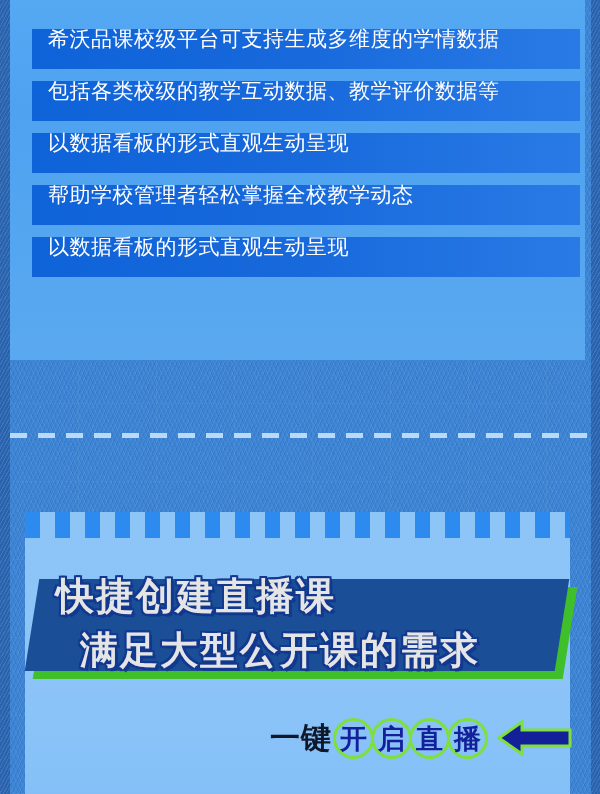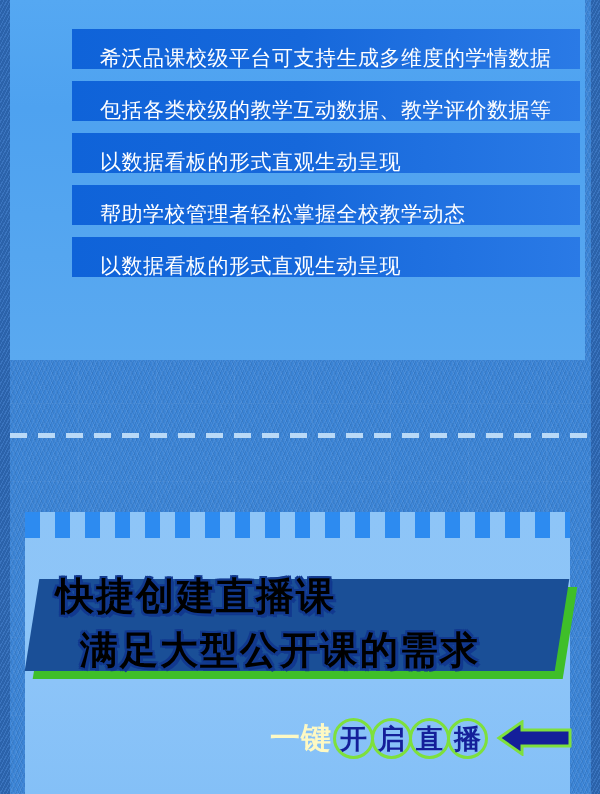--- a/index.html
+++ b/index.html
@@ -65,24 +65,23 @@
     left: 22px;
     top: 29px;
     width: 548px;
   }
   .bar {
     position: relative;
     height: 40px;
     margin-bottom: 12px;
     background: linear-gradient(90deg, #0f63d9 0%, #1668db 45%, #2a7ae6 100%);
     display: flex;
-    align-items: flex-end;
+    align-items: flex-start;
     box-sizing: border-box;
-    padding-left: 28px;
-    margin-left: 40px;
+    padding-left: 16px;
   }
   .bar-text {
     color: #ffffff;
     font-size: 21px;
     letter-spacing: 0.5px;
     line-height: 1;
     white-space: nowrap;
     font-weight: 400;
   }
 
@@ -142,21 +141,21 @@
     background: #1a4f97;
     transform: skewX(-9deg);
   }
   .headline-text {
     position: absolute;
     left: 30px;
     top: -4px;
     width: 520px;
   }
   .headline-line {
-    color: #000000;
+    color: #e5e5e5;
     font-size: 38px;
     font-weight: bold;
     line-height: 54px;
     letter-spacing: 2px;
     white-space: nowrap;
     text-shadow:
       2px 0 0 #12398f, -2px 0 0 #12398f, 0 2px 0 #12398f, 0 -2px 0 #12398f,
       2px 2px 0 #12398f, -2px 2px 0 #12398f, 2px -2px 0 #12398f, -2px -2px 0 #12398f,
       3px 3px 0 #12398f;
   }
@@ -167,21 +166,21 @@
   
   .cta-row {
     position: absolute;
     left: 270px;
     top: 714px;
     height: 48px;
     display: flex;
     align-items: center;
   }
   .cta-prefix {
-    color: #fef9c3;
+    color: #0f172a;
     font-size: 30px;
     font-weight: bold;
     letter-spacing: 1px;
     line-height: 1;
     margin-right: 4px;
     white-space: nowrap;
   }
   .cta-chip {
     width: 41px;
     height: 41px;

